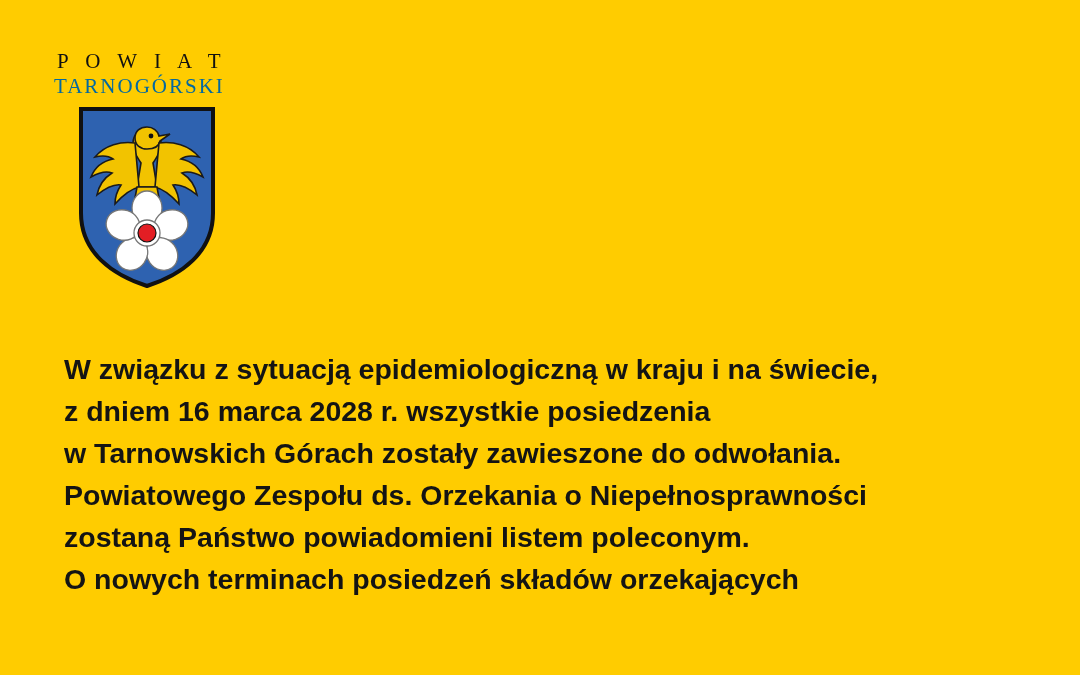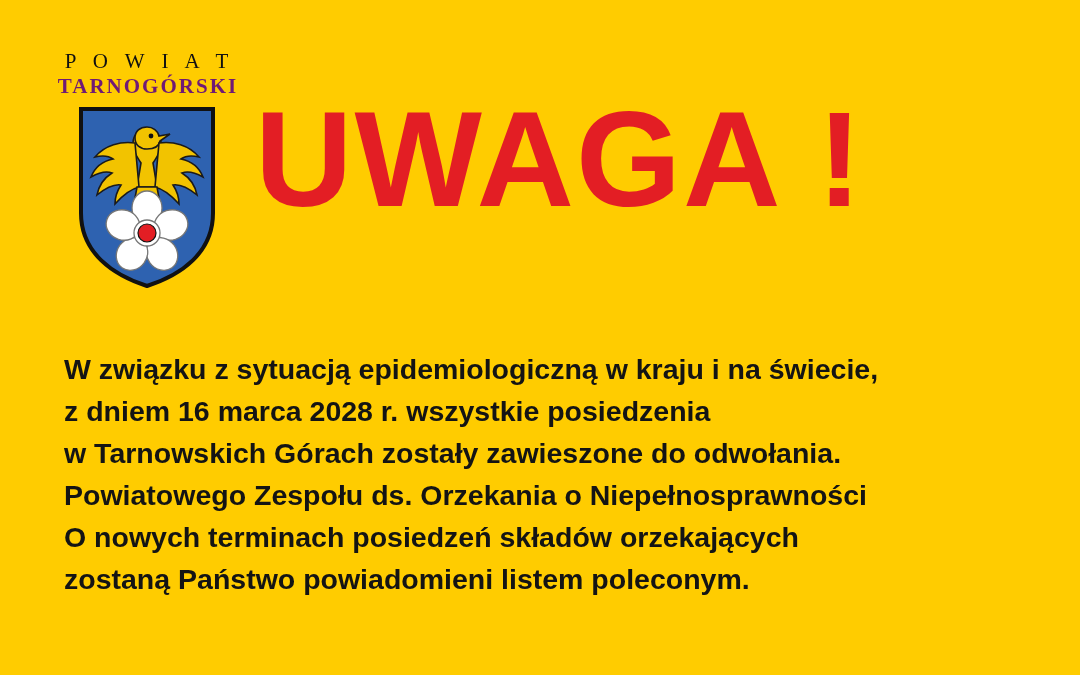--- a/index.html
+++ b/index.html
@@ -27,38 +27,36 @@
     left: 0;
     width: 1080px;
     height: 330px;
   }
 
   .crest-block {
     position: absolute;
     left: 52px;
     top: 50px;
     width: 190px;
-    text-align: center;
   }
   .crest-line1 {
     font-family: "Liberation Serif", serif;
     font-size: 21px;
     letter-spacing: 6px;
     color: #111111;
     line-height: 1.1;
     margin-left: 5px;
   }
   .crest-line2 {
     font-family: "Liberation Serif", serif;
     font-size: 21px;
     letter-spacing: 2px;
-    color: #701a75;
+    color: #0369a1;
     line-height: 1.25;
     margin-left: 2px;
-    font-weight: bold;
   }
   .crest-shield {
     position: relative;
     width: 140px;
     height: 185px;
     margin: 6px auto 0 auto;
   }
 
   .title {
     position: absolute;
@@ -131,25 +129,24 @@
               <ellipse cx="-15" cy="21" rx="15" ry="17" transform="rotate(216 -15 21)"></ellipse>
               <ellipse cx="-24" cy="-8" rx="15" ry="17" transform="rotate(288 -24 -8)"></ellipse>
               <circle cx="0" cy="0" r="13" fill="#FFFFFF" stroke="#777777"></circle>
             </g>
             <circle cx="0" cy="0" r="9" fill="#E31E24" stroke="#111111" stroke-width="1.2"></circle>
           </g>
         </svg>
       </div>
     </div>
 
-    <div class="title">UWAGA !</div>
   </div>
 
   <div class="body-text">
     <span class="ln center">W związku z sytuacją epidemiologiczną w kraju i na świecie,</span>
     <span class="ln center">z dniem 16 marca 2028 r.  wszystkie posiedzenia</span>
     <span class="ln center">w Tarnowskich Górach zostały zawieszone do odwołania.</span>
     <span class="ln center">Powiatowego Zespołu ds. Orzekania o Niepełnosprawności</span>
+    <span class="ln center">zostaną Państwo powiadomieni listem poleconym.</span>
     <span class="ln center">O nowych terminach posiedzeń składów orzekających</span>
-    <span class="ln center">zostaną Państwo powiadomieni listem poleconym.</span>
   </div>
 
 </div>
 
 </body></html>

